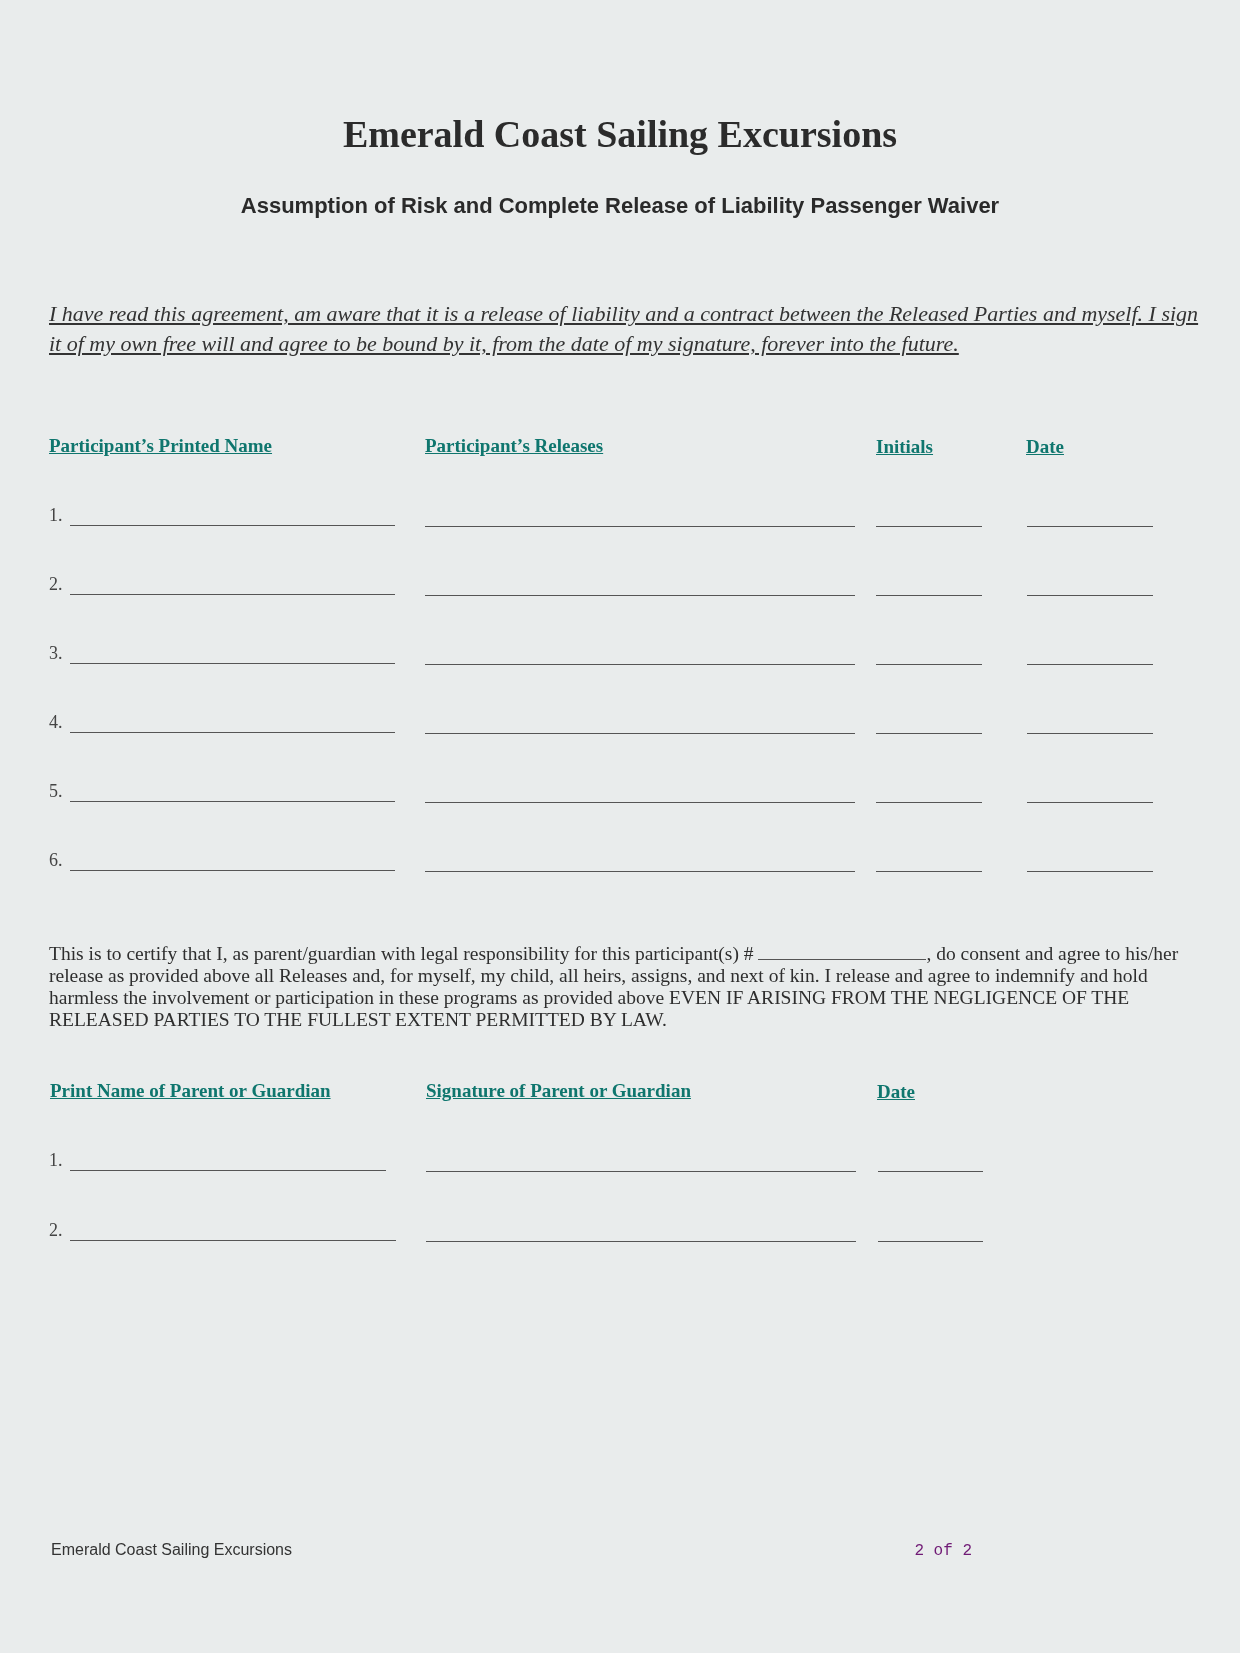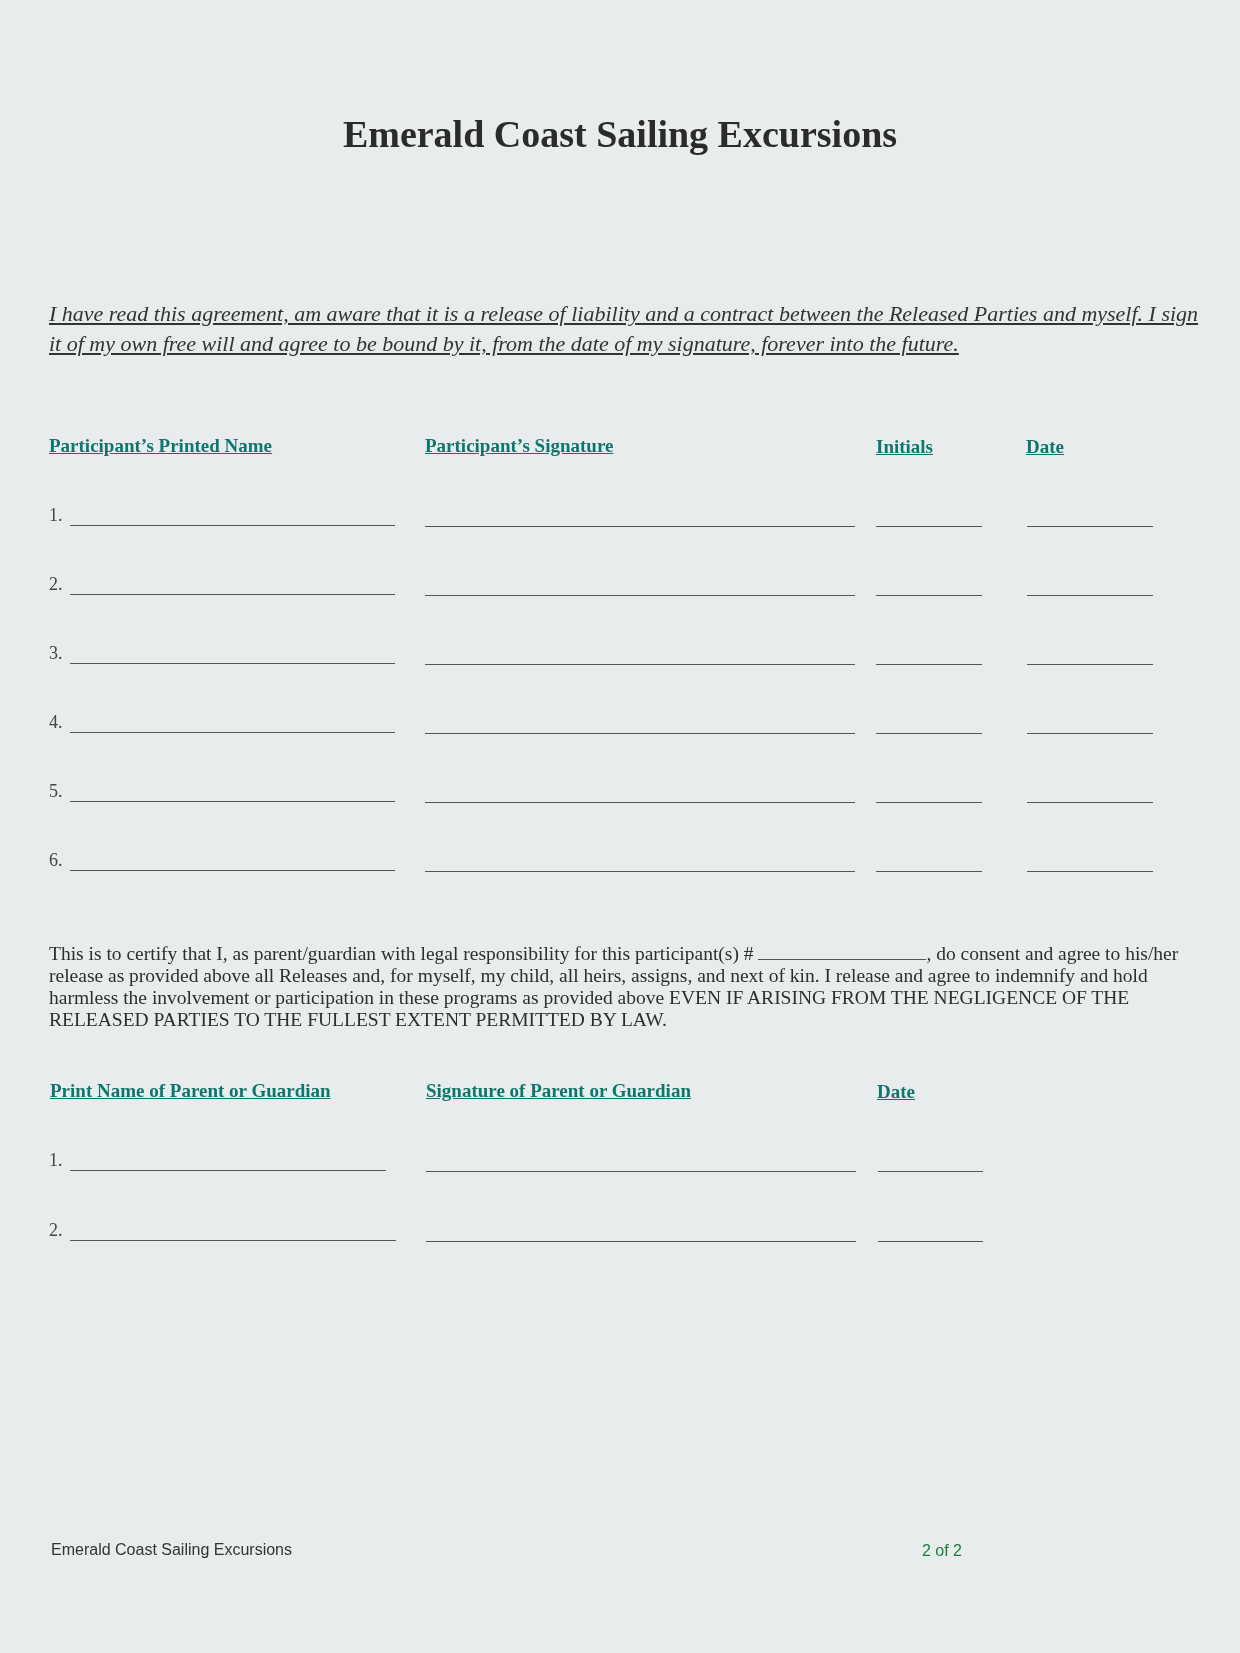--- a/index.html
+++ b/index.html
@@ -37,38 +37,39 @@
     .certify {
       position: absolute; left: 49px; top: 943px; width: 1150px;
       font-size: 19.5px; line-height: 22px; color: #2e2e2e;
     }
     .blank { display: inline-block; width: 168px; border-bottom: 1.3px solid #555; height: 16px; vertical-align: baseline; }
     .footer-left {
       position: absolute; left: 51px; top: 1541px; font-size: 16px;
       font-family: "Liberation Sans", sans-serif; color: #333;
     }
     .footer-right {
-      position: absolute; right: 62px; top: 1542px; font-size: 16px;
-      font-family: Liberation Sans, sans-serif; color: #15803d;
+      position: absolute; right: 52px; top: 1542px; font-size: 16px;
+      font-family: Liberation Mono, monospace; color: #701a75;
     }
   </style>
 </head>
 <body>
 
 <div class="page">
 
   <div class="title">Emerald Coast Sailing Excursions</div>
 
   <div class="subtitle">
+    <div>Assumption of Risk and Complete Release of Liability Passenger Waiver</div>
   </div>
 
   <div class="agreement">I have read this agreement, am aware that it is a release of liability and a contract between the Released Parties and myself. I sign it of my own free will and agree to be bound by it, from the date of my signature, forever into the future.</div>
 
   <div class="hdr" style="left:49px; top:435px;">Participant’s Printed Name</div>
-  <div class="hdr" style="left:425px; top:435px;">Participant’s Signature</div>
+  <div class="hdr" style="left:425px; top:435px;">Participant’s Releases</div>
   <div class="hdr" style="left:876px; top:436px;">Initials</div>
   <div class="hdr" style="left:1026px; top:436px;">Date</div>
 
   <div class="row" style="top:505px;">
     <span class="num" style="top:0;">1.</span>
     <div class="line" style="left:70px; width:325px; top:20px;"></div>
     <div class="line" style="left:425px; width:430px; top:21px;"></div>
     <div class="line" style="left:876px; width:106px; top:21px;"></div>
     <div class="line" style="left:1027px; width:126px; top:21px;"></div>
   </div>

